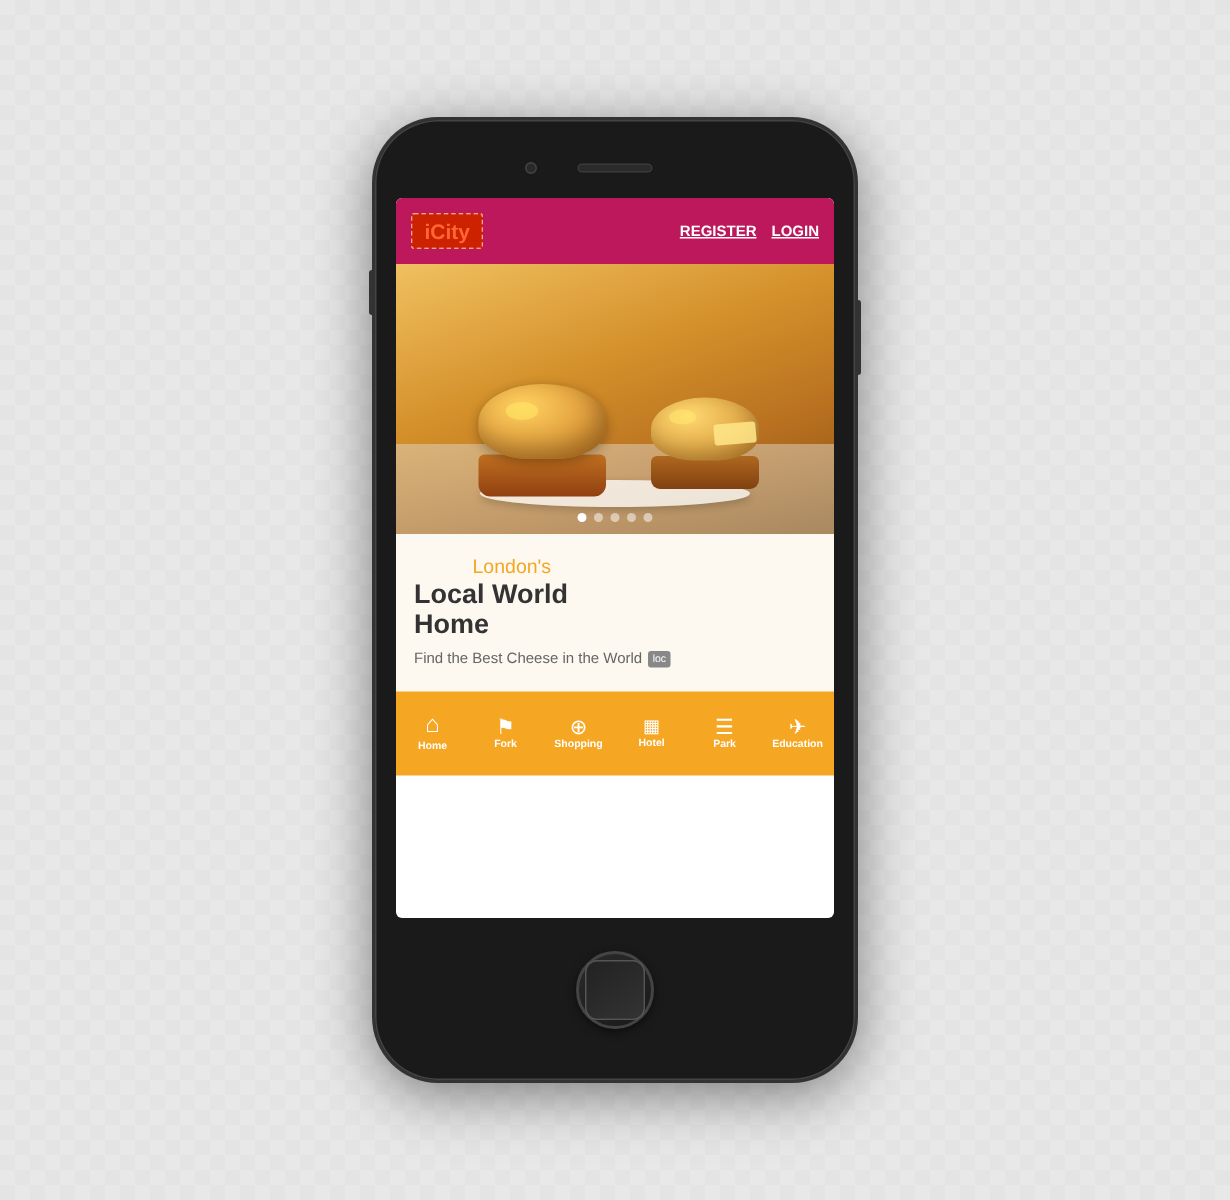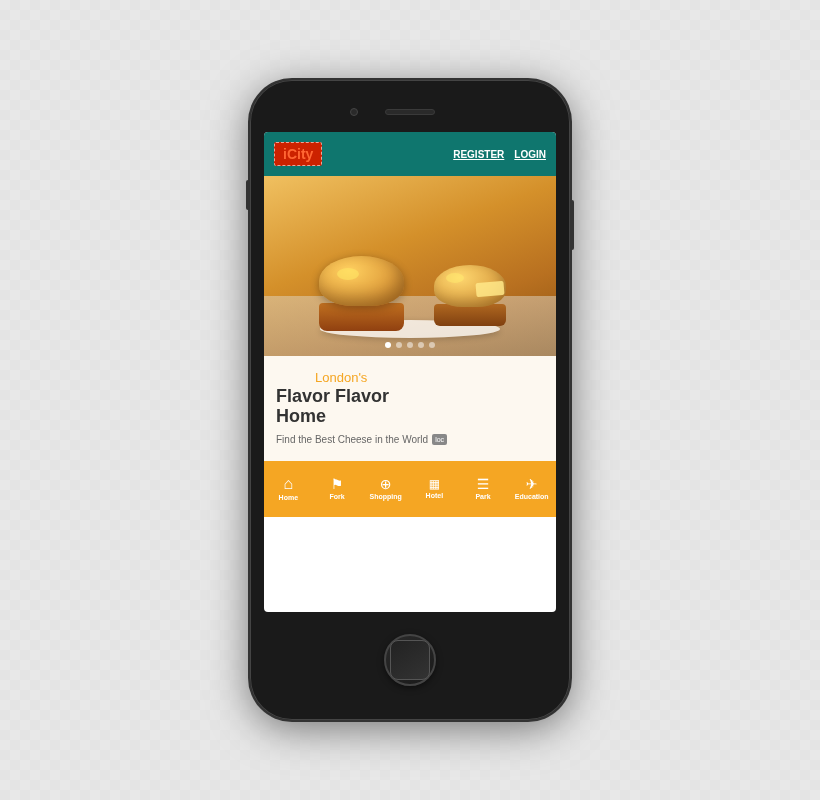--- a/index.html
+++ b/index.html
@@ -83,21 +83,21 @@
     .home-button-inner {
       width: 40px;
       height: 40px;
       border-radius: 8px;
       border: 1.5px solid #555;
       background: linear-gradient(145deg, #222, #333);
     }
 
     
     .app-header {
-      background: #0f766e;
+      background: #be185d;
       display: flex;
       align-items: center;
       justify-content: space-between;
       padding: 8px 10px;
       height: 44px;
     }
 
     .app-logo {
       background: #cc2200;
       color: white;
@@ -336,21 +336,21 @@
         <div class="dot"></div>
         <div class="dot"></div>
         <div class="dot"></div>
         <div class="dot"></div>
       </div>
     </div>
 
     <div class="content-area">
       <div class="content-subtitle">London's</div>
       <div class="content-title">
-        <span>Flavor Flavor</span><br>
+        <span>Local World</span><br>
         <span>Home</span>
       </div>
       <div class="content-desc">
         <span>Find the Best Cheese in the World</span>
         <span class="location-badge">loc</span>
       </div>
     </div>
 
     <div class="bottom-nav">
       <div class="nav-item">

